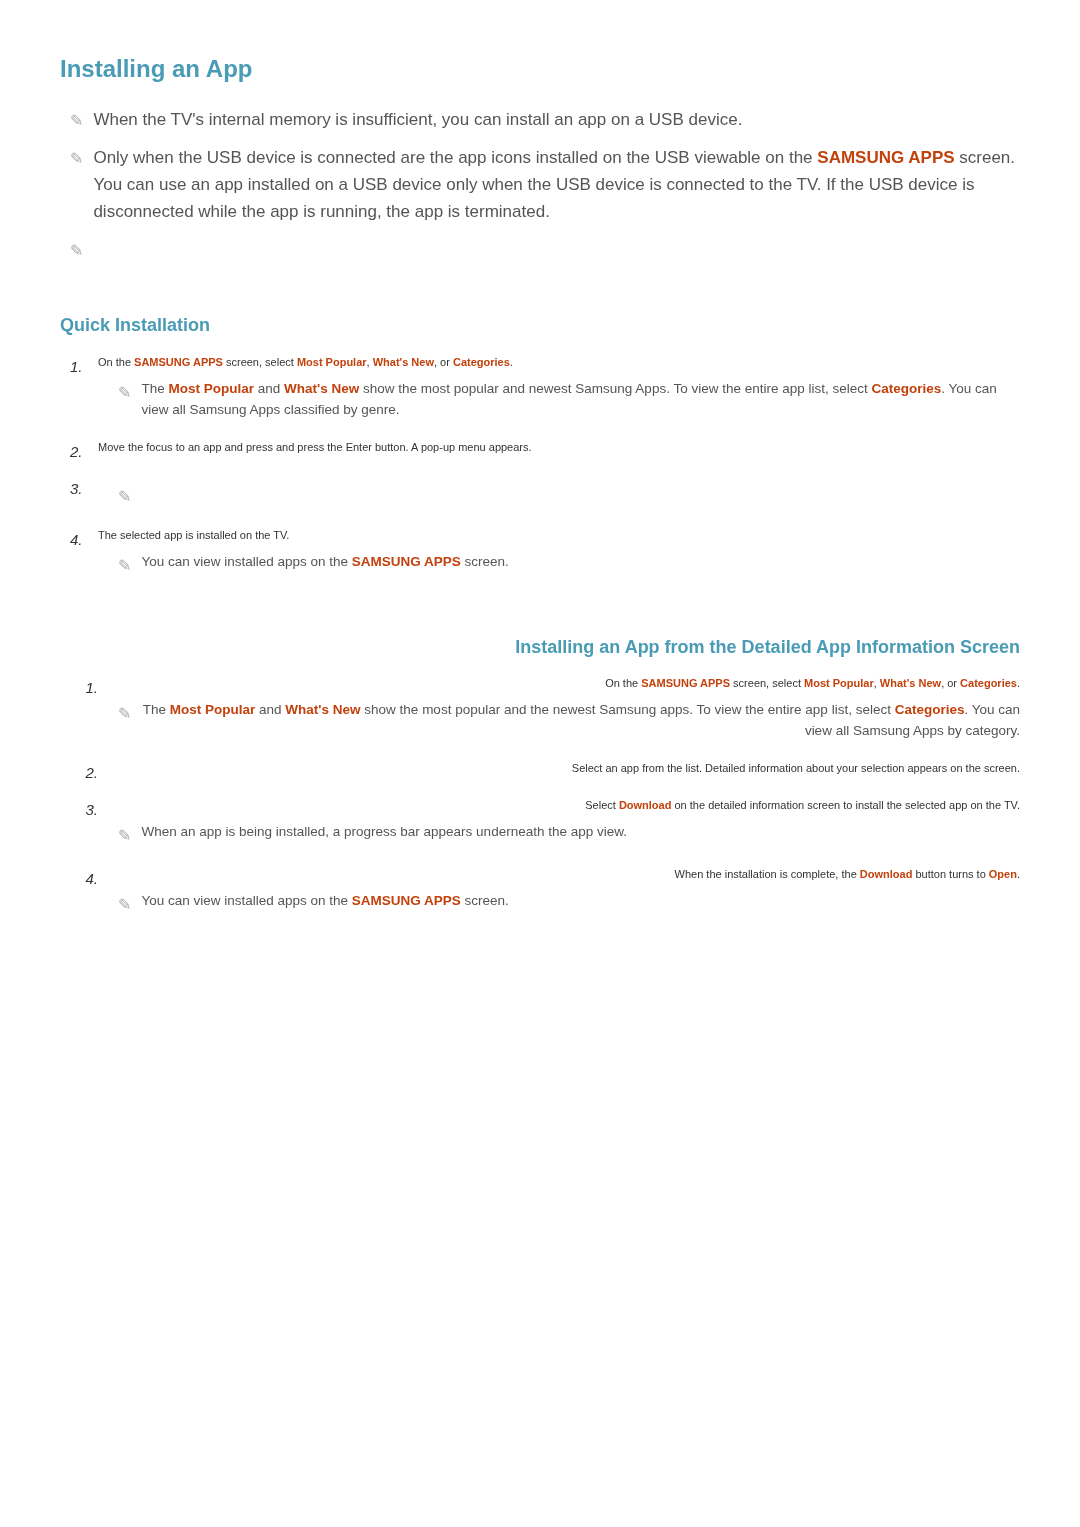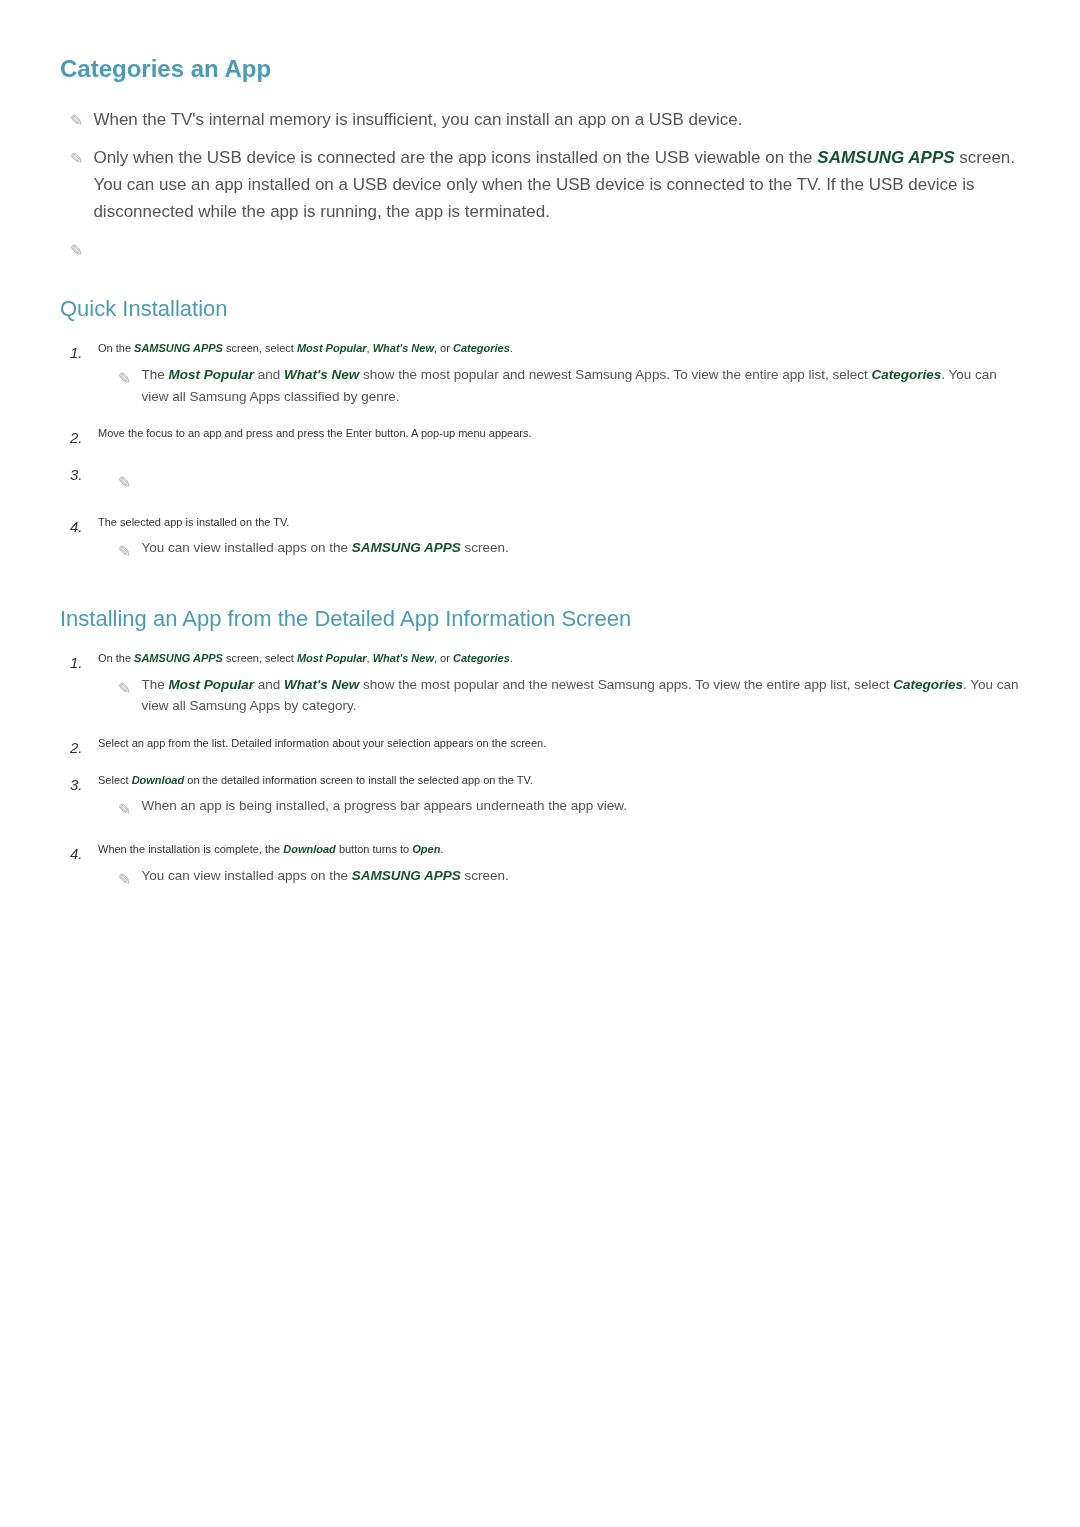--- a/index.html
+++ b/index.html
@@ -13,23 +13,23 @@
     }
     h1.section-title {
       color: #4a9bb5;
       font-size: 24px;
       font-weight: bold;
       margin-bottom: 18px;
       margin-top: 10px;
     }
     h2.sub-title {
       color: #4a9bb5;
-      font-size: 22px;
-      font-weight: normal;
-      margin-top: 28px;
+      font-size: 18px;
+      font-weight: bold;
+      margin-top: 48px;
       margin-bottom: 14px;
     }
     .note-list {
       list-style: none;
       padding: 0;
       margin-bottom: 10px;
     }
     .note-list li {
       display: flex;
       align-items: flex-start;
@@ -41,23 +41,22 @@
       font-size: 16px;
       margin-right: 10px;
       margin-top: 2px;
       flex-shrink: 0;
     }
     .note-text {
       color: #555555;
       font-size: 17px;
     }
     .bold-blue {
-      color: #14532d;
+      color: #c2410c;
       font-weight: bold;
-      font-style: italic;
     }
     .step-list {
       list-style: none;
       padding-left: 10px;
       margin-bottom: 8px;
     }
     .step-list > li {
       margin-bottom: 12px;
     }
     .step-item {
@@ -89,26 +88,27 @@
       display: flex;
       align-items: flex-start;
       margin-bottom: 6px;
     }
     .sub-notes .note-text {
       font-size: 13.5px;
       color: #555;
     }
     .section-divider {
       margin-top: 30px;
+      text-align: right;
     }
   </style>
 </head>
 <body>
 
-<h1 class="section-title">Categories an App</h1>
+<h1 class="section-title">Installing an App</h1>
 
 <ul class="note-list">
   <li>
     <span class="note-icon">✎</span>
     <span class="note-text">When the TV's internal memory is insufficient, you can install an app on a USB device.</span>
   </li>
   <li>
     <span class="note-icon">✎</span>
     <span class="note-text">Only when the USB device is connected are the app icons installed on the USB viewable on the <strong class="bold-blue">SAMSUNG APPS</strong> screen. You can use an app installed on a USB device only when the USB device is connected to the TV. If the USB device is disconnected while the app is running, the app is terminated.</span>
   </li>

